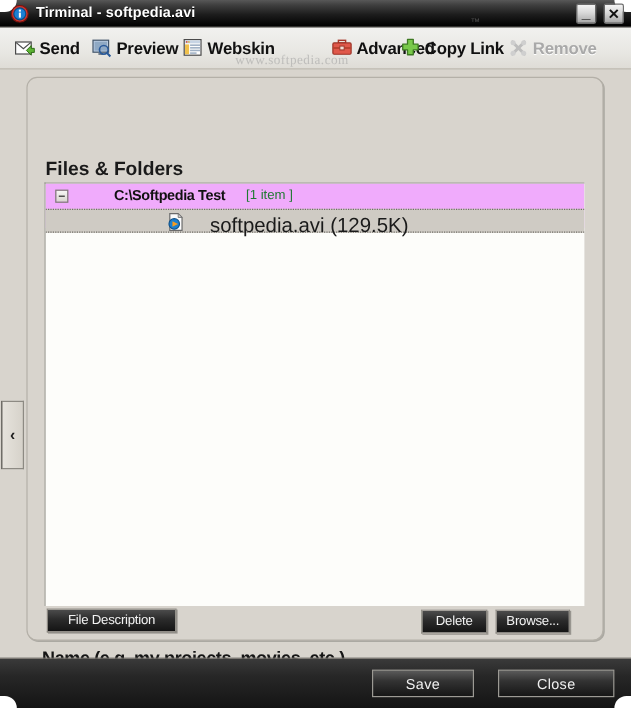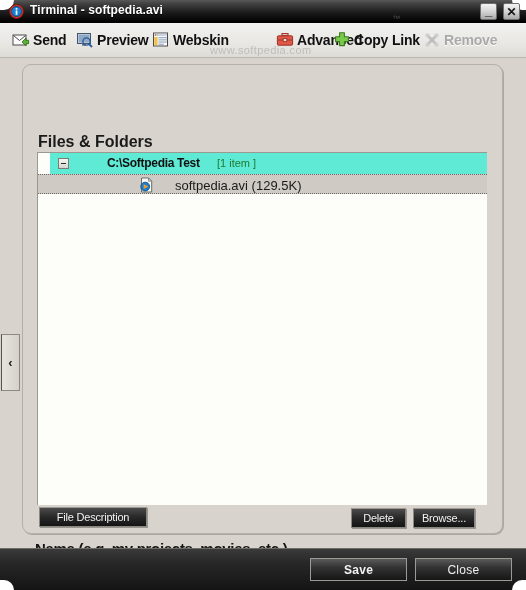--- a/index.html
+++ b/index.html
@@ -108,23 +108,23 @@
     font-size: 28px; font-weight: bold;
     color: rgba(150,150,150,0.40);
     letter-spacing: 1px;
     white-space: nowrap;
   }
   #watermark .wm-tm {
     position:absolute; left:196px; top:2px;
     font-size: 8px; color: rgba(150,150,150,0.45);
   }
   #watermark .wm-sub {
-    position:absolute; left:14px; top:32px;
+    position:absolute; left:0; top:32px;
     font-size: 11px; color: rgba(160,160,160,0.55);
-    letter-spacing: 0.4px; white-space: nowrap;
+    letter-spacing: 0.4px; white-space: nowrap; font-family: Liberation Serif, serif;
   }
 
   
   #body-area {
     position: absolute;
     left: 0; top: 58px;
     width: 526px; height: 490px;
     background: #d8d4cd;
   }
 
@@ -170,24 +170,24 @@
   #file-list {
     position: absolute; left: 37px; top: 94px;
     width: 450px; height: 353px;
     background: #fdfdfa;
     border: 1px solid #9b9891;
     border-right: none; border-bottom: none;
     box-sizing: border-box;
     overflow: hidden;
   }
   .tree-root {
-    position: absolute; left: 12px; top: 0;
+    position: absolute; left: 0; top: 0;
     width: 100%; height: 37px;
     display: flex; align-items: center;
-    background: #5eead4;
+    background: #f0abfc;
     cursor: default;
   }
   .expander {
     position: absolute; left: 8px; top: 5px;
     width: 11px; height: 11px;
     background: linear-gradient(to bottom,#f6f6f4,#d8d5ce);
     border: 1px solid #7d7a74;
     box-sizing: border-box;
   }
   .expander::before {
@@ -211,21 +211,21 @@
     border-bottom: 1px dotted #6f6c66;
     box-sizing: border-box;
     cursor: default;
   }
   .file-ico {
     position: absolute; left: 101px; top: 2px;
     width: 16px; height: 16px;
   }
   .file-name {
     position: absolute; left: 137px; top: 3px;
-    font-size: 13px; color: #1a1a1a;
+    font-size: 17px; color: #1a1a1a;
   }
 
   
   .flat-btn {
     position: absolute;
     background: linear-gradient(to bottom,#4c4c4c 0%,#2b2b2b 45%,#141414 100%);
     border: 1px solid #8a8780;
     border-top-color:#9d9a93;
     box-sizing: border-box;
     color: #f2f2f2;
@@ -279,21 +279,21 @@
     height: 23px;
     background: linear-gradient(to bottom,#5a5a5a 0%,#333333 40%,#161616 100%);
     border: 1px solid #9c9a94;
     box-sizing: border-box;
     color: #f0f0f0;
     font-size: 12px;
     display:flex; align-items:center; justify-content:center;
     cursor: default;
     letter-spacing: 0.3px;
   }
-  #btn-save  { left: 310px; width: 97px; font-weight: bold; }
+  #btn-save  { left: 310px; width: 85px; }
   #btn-close-foot { left: 415px; width: 97px; text-align: center; }
 </style>
 </head>
 <body>
 
 <div id="app-window">
 
   <div id="titlebar">
     <div class="tl-round"></div>
     <div class="tr-round"></div>

